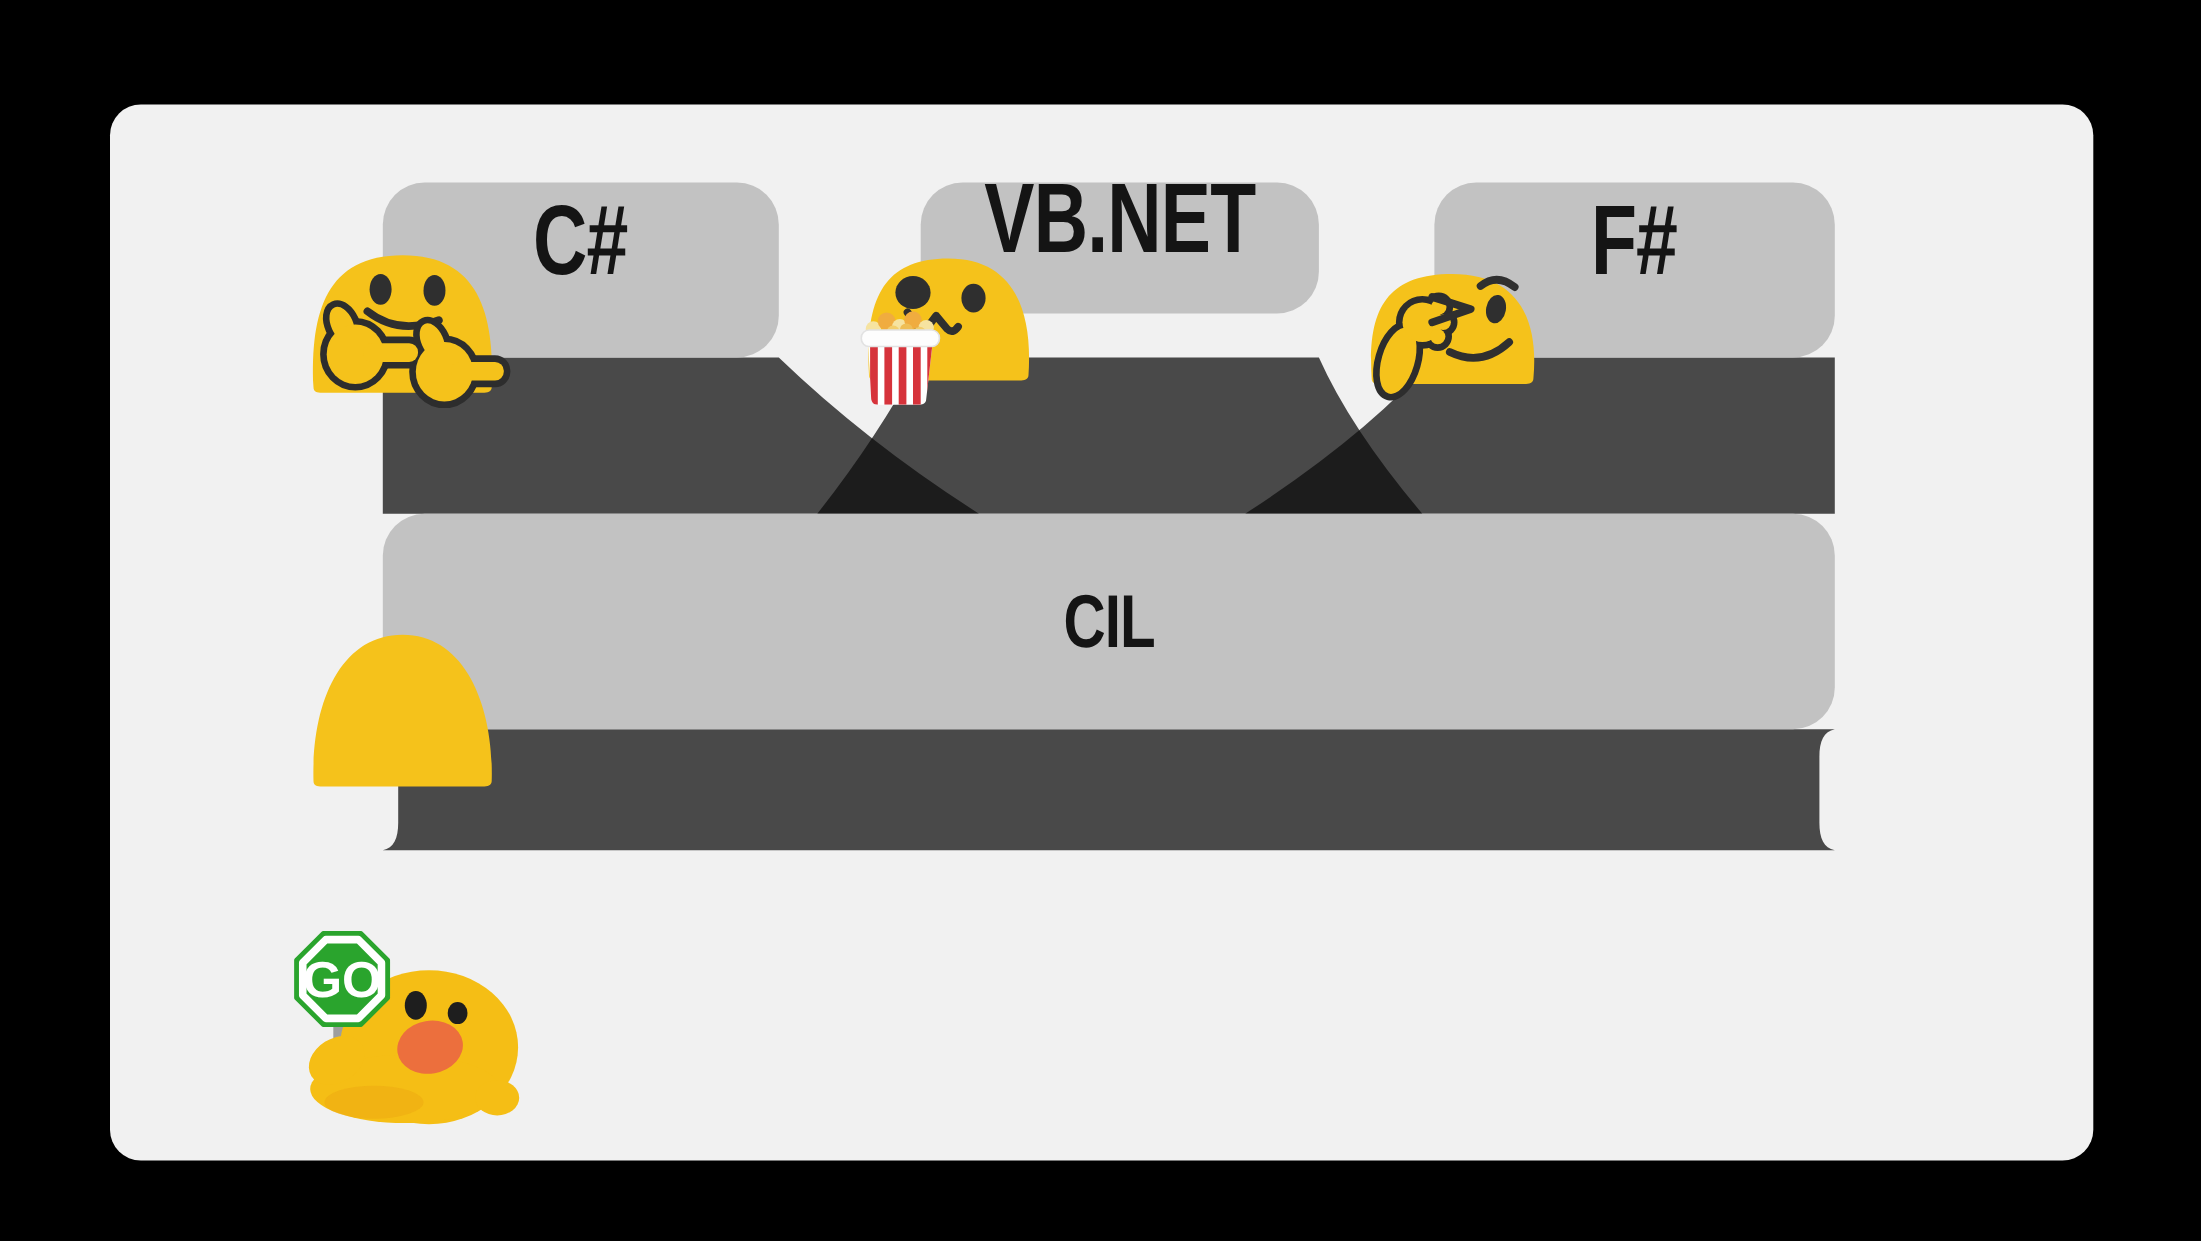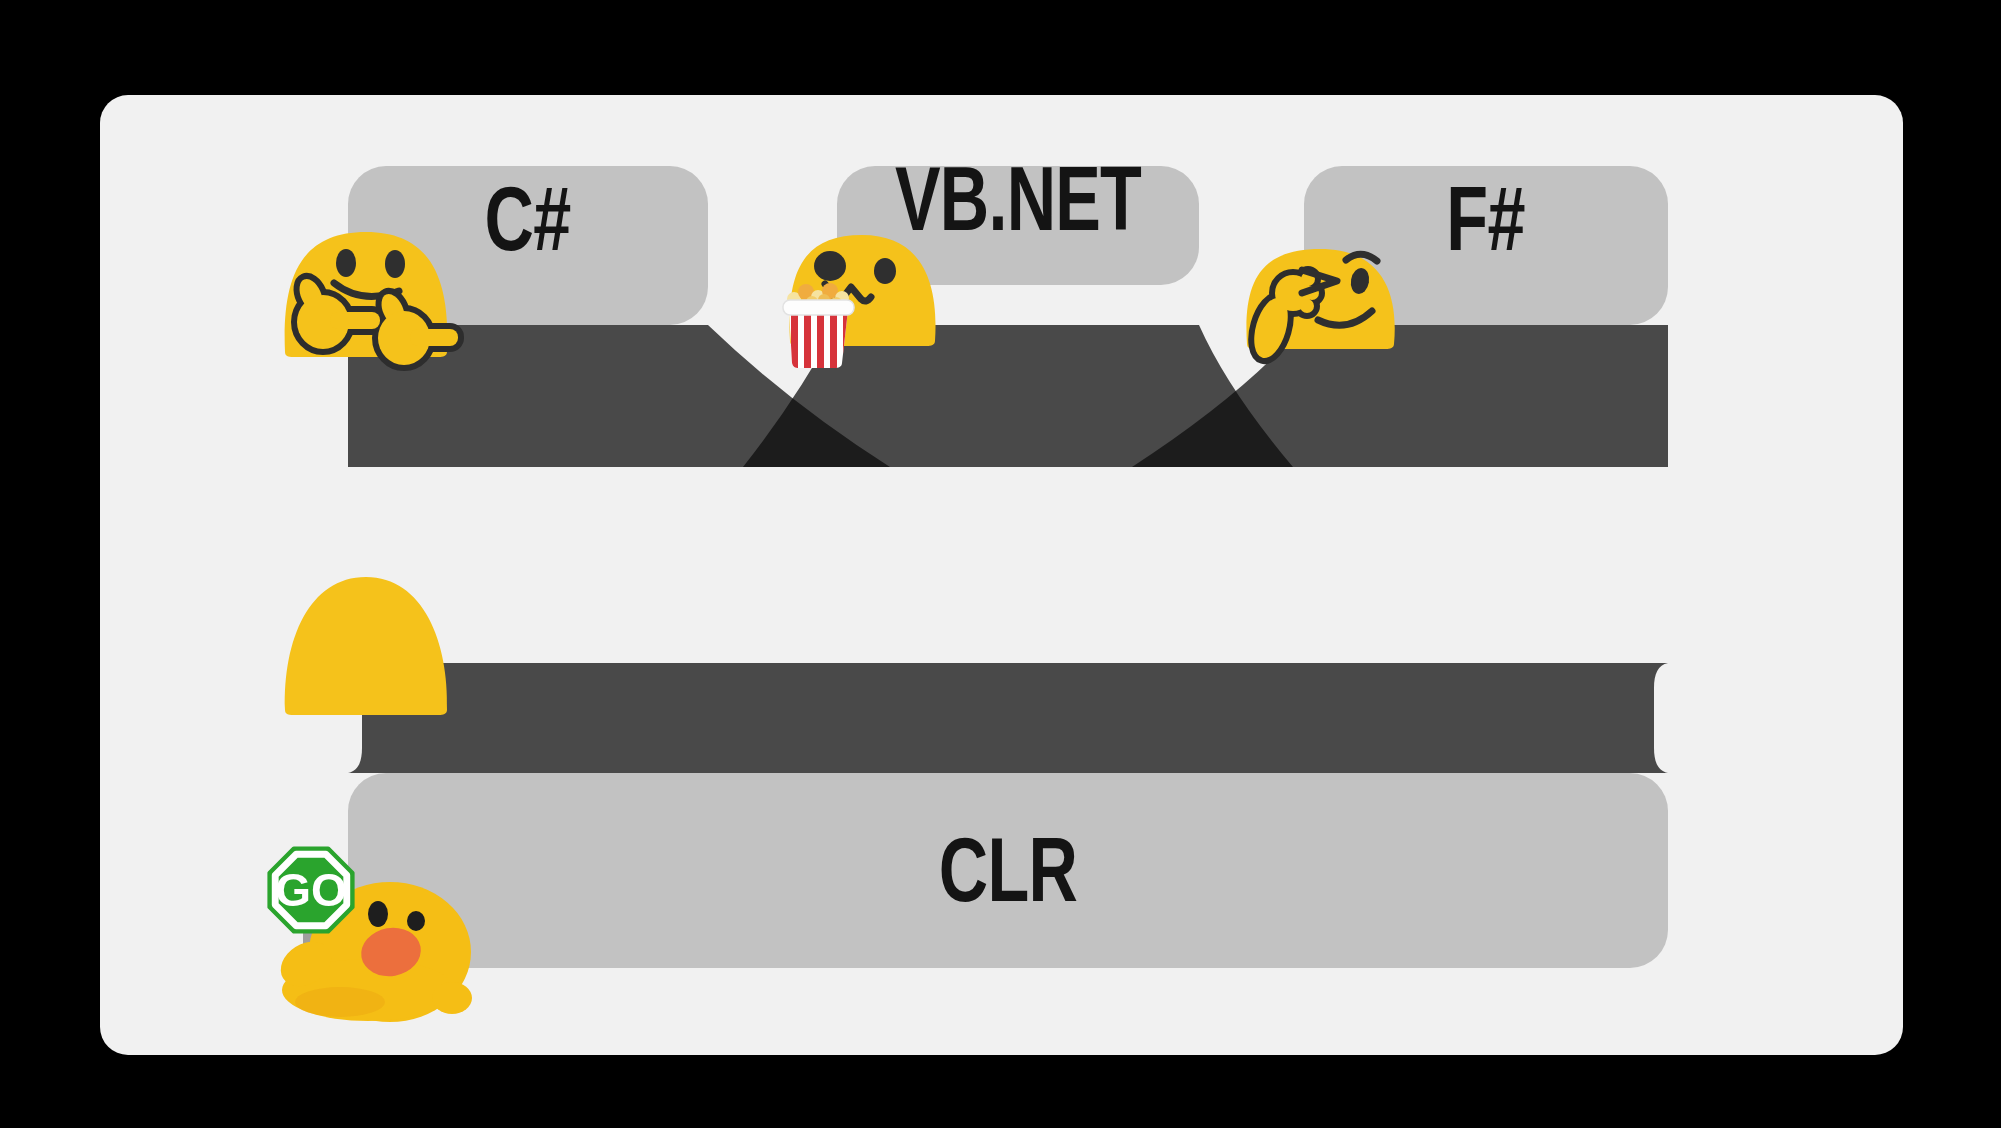--- a/index.html
+++ b/index.html
@@ -48,22 +48,22 @@
   <div class="node box-csharp">
     <span class="lbl lang-lbl">C#</span>
   </div>
   <div class="node box-vbnet">
     <span class="lbl lang-lbl">VB.NET</span>
   </div>
   <div class="node box-fsharp">
     <span class="lbl lang-lbl">F#</span>
   </div>
 
-  <div class="node bar-clr">
-    <span class="lbl clr-lbl">CLR</span>
+  <div class="node bar-cil">
+    <span class="lbl cil-lbl">CIL</span>
   </div>
 
   <svg class="layer" viewBox="0 0 2001 1128">
 
     <g>
       <path fill="#F5C21B" d="M285,352 C282,283 297,232 366,232 C435,232 450,285 447,352
                C447,356 443,357 439,357 L293,357 C288,357 285,356 285,352 Z"></path>
       <g fill="#2F2F2F">
         <ellipse cx="346" cy="263" rx="10" ry="14"></ellipse>
         <ellipse cx="395" cy="264" rx="10" ry="14"></ellipse>

